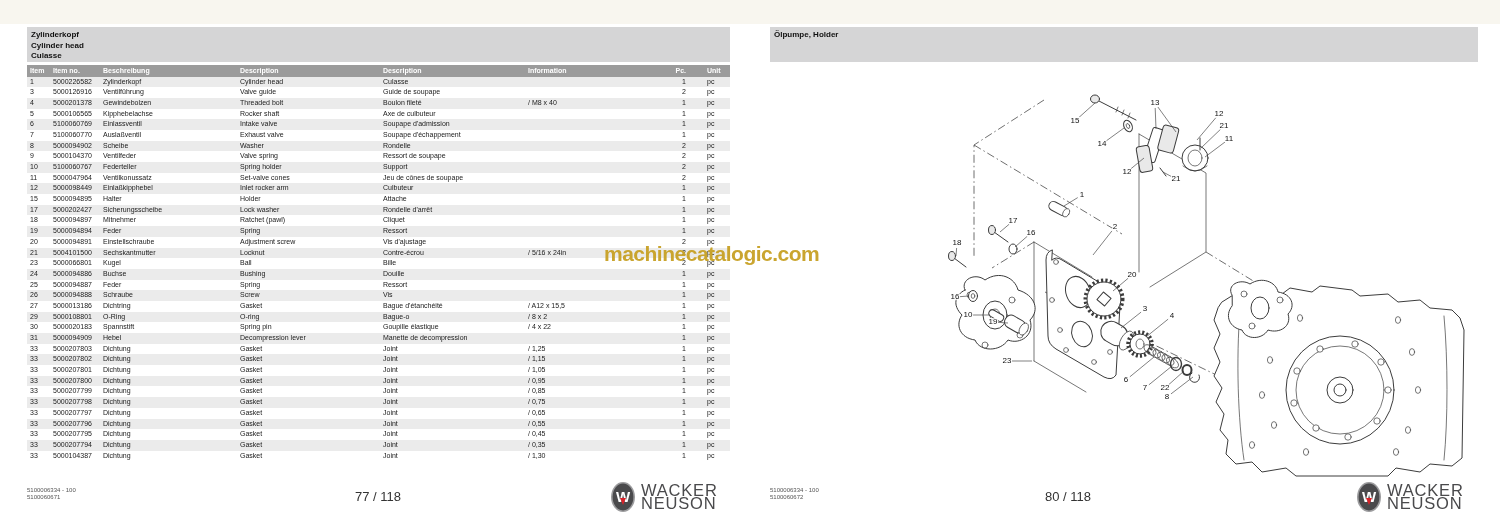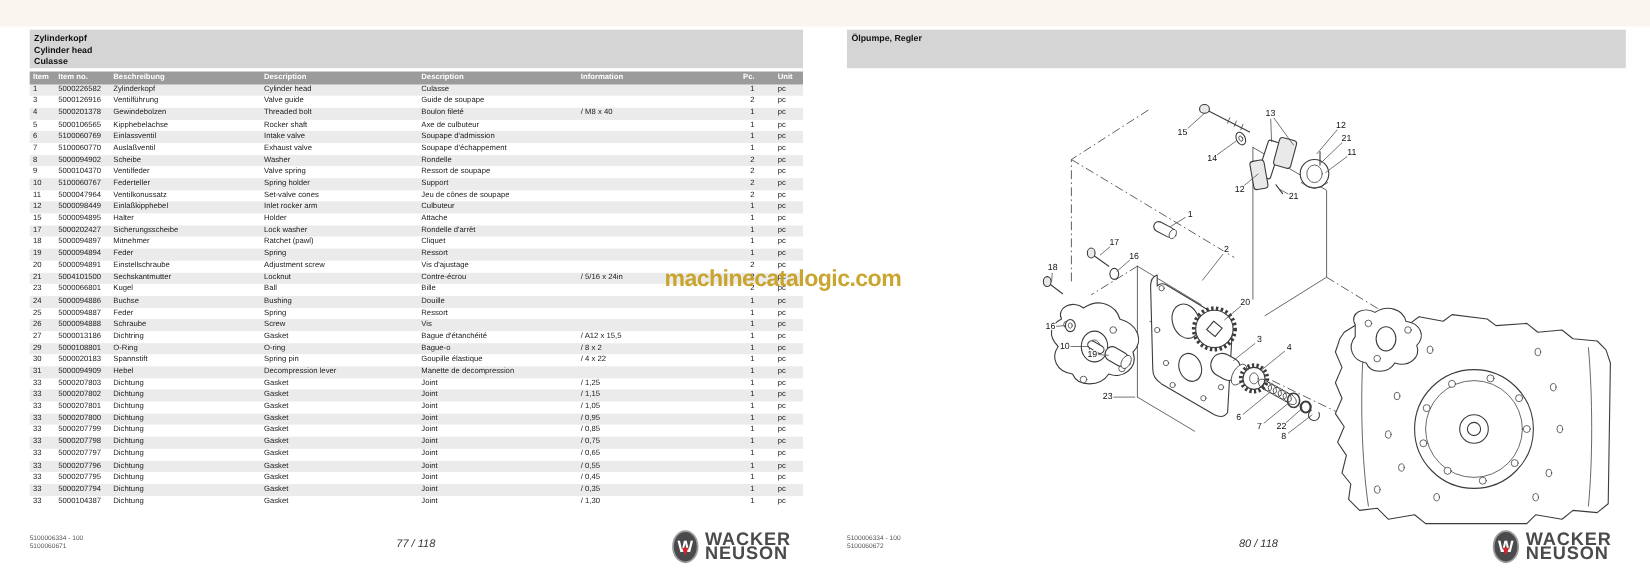--- a/index.html
+++ b/index.html
@@ -14,23 +14,23 @@
   .ptable{position:absolute;left:27px;top:65px;width:703px;}
   .trow{display:grid;grid-template-columns:26px 50px 137px 143px 144px 140px 25px 38px;
         height:10.7px;line-height:10.7px;font-size:7px;overflow:hidden;}
   .thead{background:#9b9b9b;color:#fff;font-weight:bold;height:11.5px;line-height:11.5px;}
   .trow span{display:block;overflow:hidden;white-space:nowrap;}
   .c0{padding-left:3px;} .c5{padding-left:1px;}
   .c6{text-align:right;padding-right:6px;} .c7{padding-left:15px;}
   .stripe{background:#ebebeb;}
   
   .doccode{position:absolute;top:487px;font-size:6px;line-height:6.5px;color:#555;}
-  .pagenum{position:absolute;top:489px;width:80px;text-align:center;font-size:10px;color:#333;font-style:italic;}
+  .pagenum{position:absolute;top:489px;width:80px;text-align:center;font-size:13px;color:#333;}
   .brand{position:absolute;top:481px;width:122px;height:32px;display:flex;align-items:center;}
-  .brand .word{margin-left:5px;font-size:16.5px;line-height:13.5px;font-weight:bold;
+  .brand .word{margin-left:5px;font-size:16.5px;line-height:13.5px;font-weight:normal;
                letter-spacing:0.8px;color:#4a4a4c;}
   
   .watermark{position:absolute;left:604px;top:242px;font-size:21px;font-weight:bold;
              letter-spacing:-0.5px;color:#c8a227;opacity:.96;white-space:nowrap;z-index:5;}
   
   .diagram{position:absolute;left:940px;top:75px;}
   .ln{fill:none;stroke:#3c3c3c;stroke-width:1;stroke-linejoin:round;stroke-linecap:round;}
   .fw{fill:#ffffff;} .fg{fill:#e9e9e9;}
   .dd{fill:none;stroke:#4a4a4a;stroke-width:.8;stroke-dasharray:8 3 1.5 3;}
   .thin{stroke-width:.7;}
@@ -438,21 +438,21 @@
       <text x="13" y="21" text-anchor="middle" font-family="Liberation Sans, sans-serif" font-size="15" font-weight="bold" fill="#ffffff">W</text>
       <path d="M10,17 L16,17 L13,24 Z" fill="#d8232a"></path>
     </svg>
     <div class="word">
       <div>WACKER</div>
       <div>NEUSON</div>
     </div>
   </div>
 
   <div class="titlebar tb-right">
-    <div>Ölpumpe, Regler</div>
+    <div>Ölpumpe, Holder</div>
   </div>
 
   <svg class="diagram" width="540" height="410" viewBox="940 75 540 410">
 
     <path class="dd" d="M1044,100 L974,145 L974,258"></path>
     <path class="dd" d="M974,145 L1122,234"></path>
     <path class="dd" d="M1206,252 L1268,290"></path>
     <path class="dd" d="M1045,292 L1268,400"></path>
     <path class="dd" d="M1034,242 L992,268"></path>
 
@@ -630,21 +630,21 @@
         <text x="1165" y="388" text-anchor="middle" dominant-baseline="middle" class="callout-text">22</text>
         <line x1="1170.963119945523" y1="393.95144619575154" x2="1193" y2="377" class="leader"></line>
         <text x="1167" y="397" text-anchor="middle" dominant-baseline="middle" class="callout-text">8</text>
       </g>
   </svg>
 
   <div class="doccode" style="left:770px;">
     <div>5100006334 - 100</div>
     <div>5100060672</div>
   </div>
-  <div class="pagenum" style="left:1104px;text-align:center;">80 / 118</div>
+  <div class="pagenum" style="left:1028px;text-align:center;">80 / 118</div>
 
   <div class="brand" style="left:1356px;">
     <svg width="26" height="32" viewBox="0 0 26 32">
       <ellipse cx="13" cy="16" rx="12" ry="15" fill="#9c9c9e"></ellipse>
       <ellipse cx="13" cy="16" rx="10.4" ry="13.4" fill="#4a4a4c"></ellipse>
       <text x="13" y="21" text-anchor="middle" font-family="Liberation Sans, sans-serif" font-size="15" font-weight="bold" fill="#ffffff">W</text>
       <path d="M10,17 L16,17 L13,24 Z" fill="#d8232a"></path>
     </svg>
     <div class="word">
       <div>WACKER</div>

